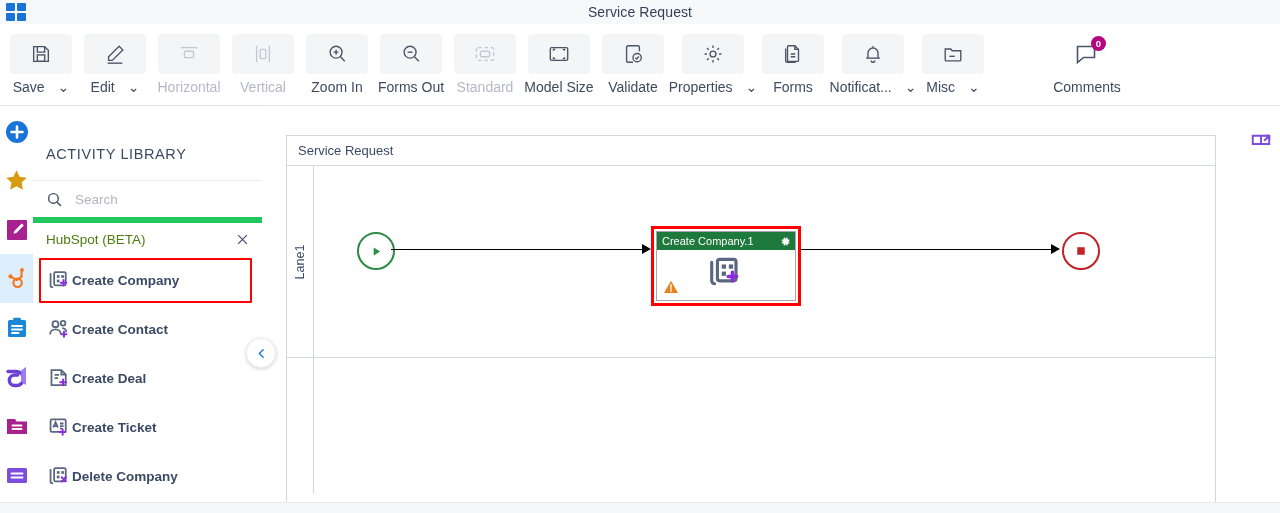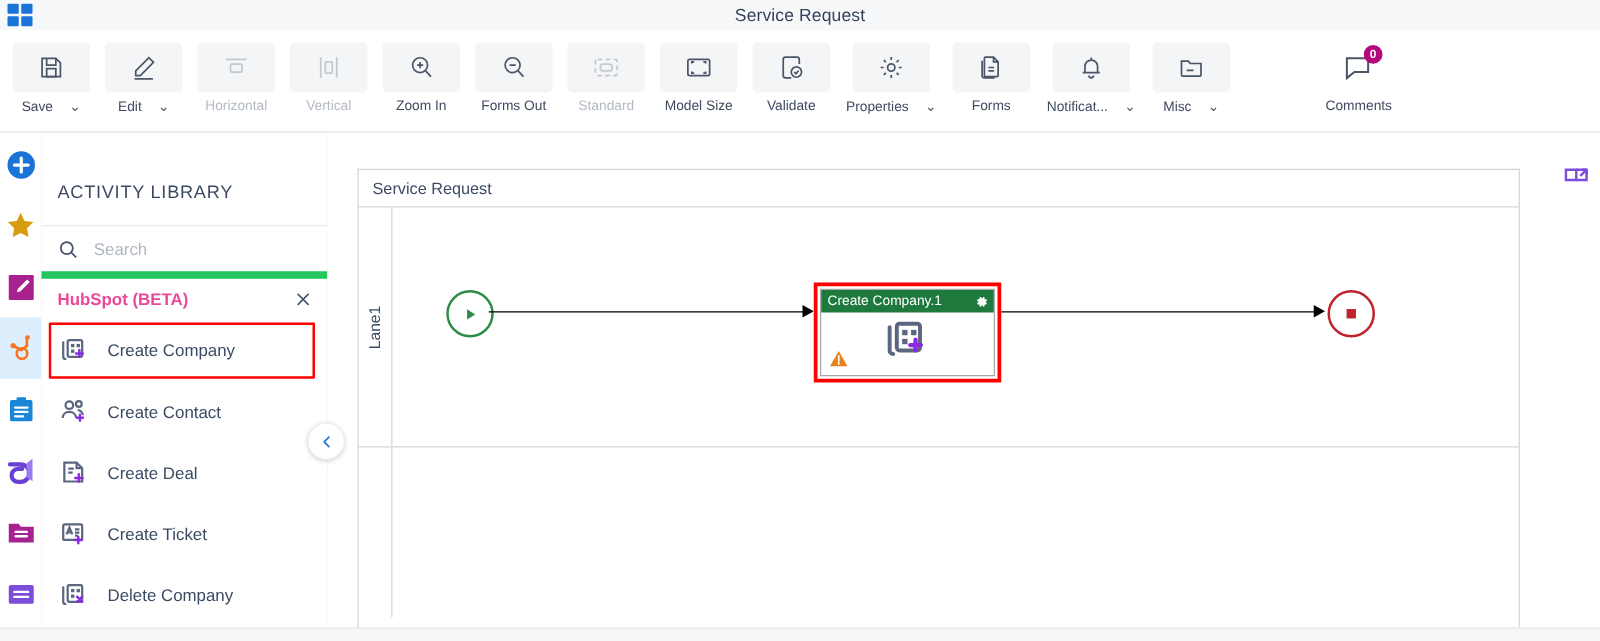--- a/index.html
+++ b/index.html
@@ -40,21 +40,21 @@
     width:74px;padding-top:2px;cursor:pointer;user-select:none;
   }
   .tb-item.wide{width:86px;}
   .tb-icon{
     width:62px;height:40px;border-radius:4px;background:#f4f5f7;
     display:flex;align-items:center;justify-content:center;
     position:relative;
   }
   .tb-item.nochip .tb-icon{background:transparent;}
   .tb-label{
-    margin-top:5px;font-size:11px;color:#3f4a5f;white-space:nowrap;
+    margin-top:5px;font-size:14px;color:#3f4a5f;white-space:nowrap;
     display:flex;align-items:center;gap:13px;
   }
   .tb-item.disabled .tb-label{color:#b3b9c4;}
   .tb-item.disabled .tb-icon svg *{stroke:#c3c8d2;}
   .caret{display:inline-block;}
   .badge{
     position:absolute;right:12px;top:2px;
     min-width:15px;height:15px;border-radius:8px;background:#b4077e;
     color:#fff;font-size:9.5px;line-height:15px;text-align:center;
     padding:0 2px;box-sizing:border-box;font-weight:bold;
@@ -89,26 +89,27 @@
   }
   .search-input{
     border:none;outline:none;font-size:13.5px;color:#3b4a63;
     font-family:"Liberation Sans",sans-serif;width:150px;background:transparent;
   }
   .search-input::placeholder{color:#b0b6c1;}
   .group-row{
     height:33px;display:flex;align-items:center;justify-content:space-between;
     padding:0 12px 0 13px;box-sizing:border-box;
   }
-  .group-row .g{font-size:13.5px;color:#ec4899;font-weight:bold;}
+  .group-row .g{font-size:13.5px;color:#4d7c0f;font-weight:normal;}
   .x-btn{cursor:pointer;line-height:0;}
   .act-item{
-    height:49px;display:flex;align-items:center;gap:14px;
+    height:49px;display:flex;align-items:center;
     padding-left:14px;box-sizing:border-box;cursor:pointer;
     position:relative;
+    font-weight:bold;
   }
   .act-item .lbl{font-size:13.5px;color:#3b4a63;}
   .act-item.selected::after{
     content:"";position:absolute;left:6px;top:2px;right:10px;bottom:2px;
     border:2px solid #ff0000;border-radius:1px;pointer-events:none;
   }
   .collapse-btn{
     position:absolute;left:246px;top:338px;width:28px;height:28px;
     border-radius:50%;background:#fff;border:1px solid #eceef2;
     box-shadow:0 1px 4px rgba(0,0,0,.18);

